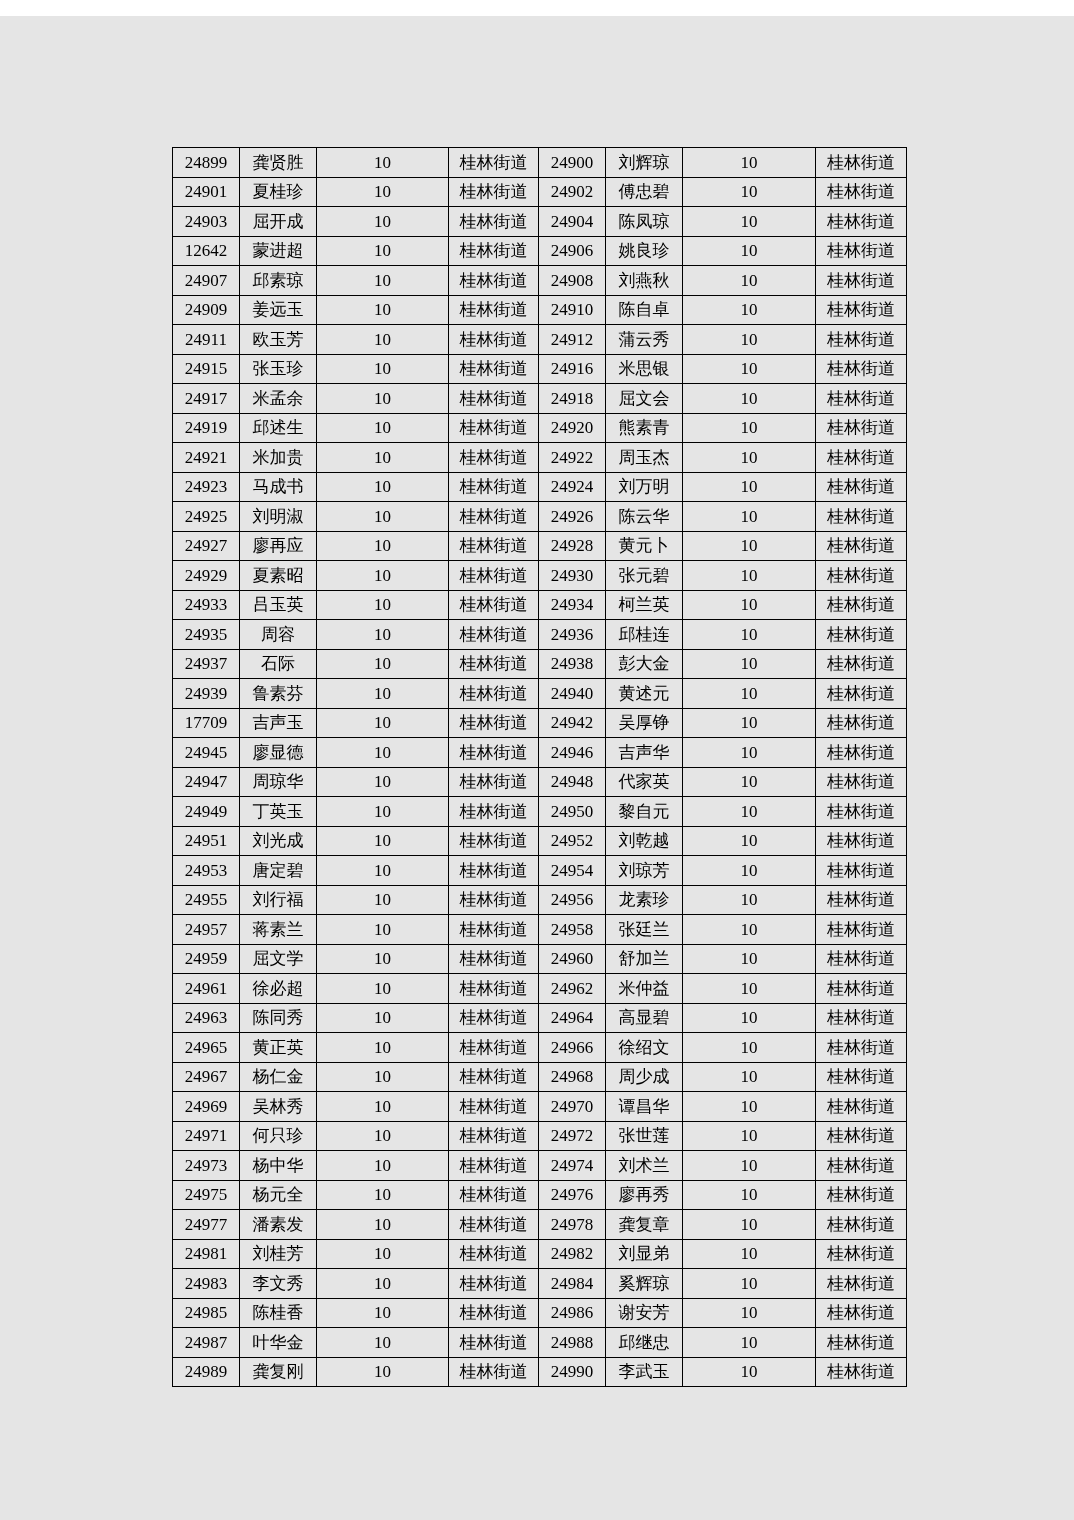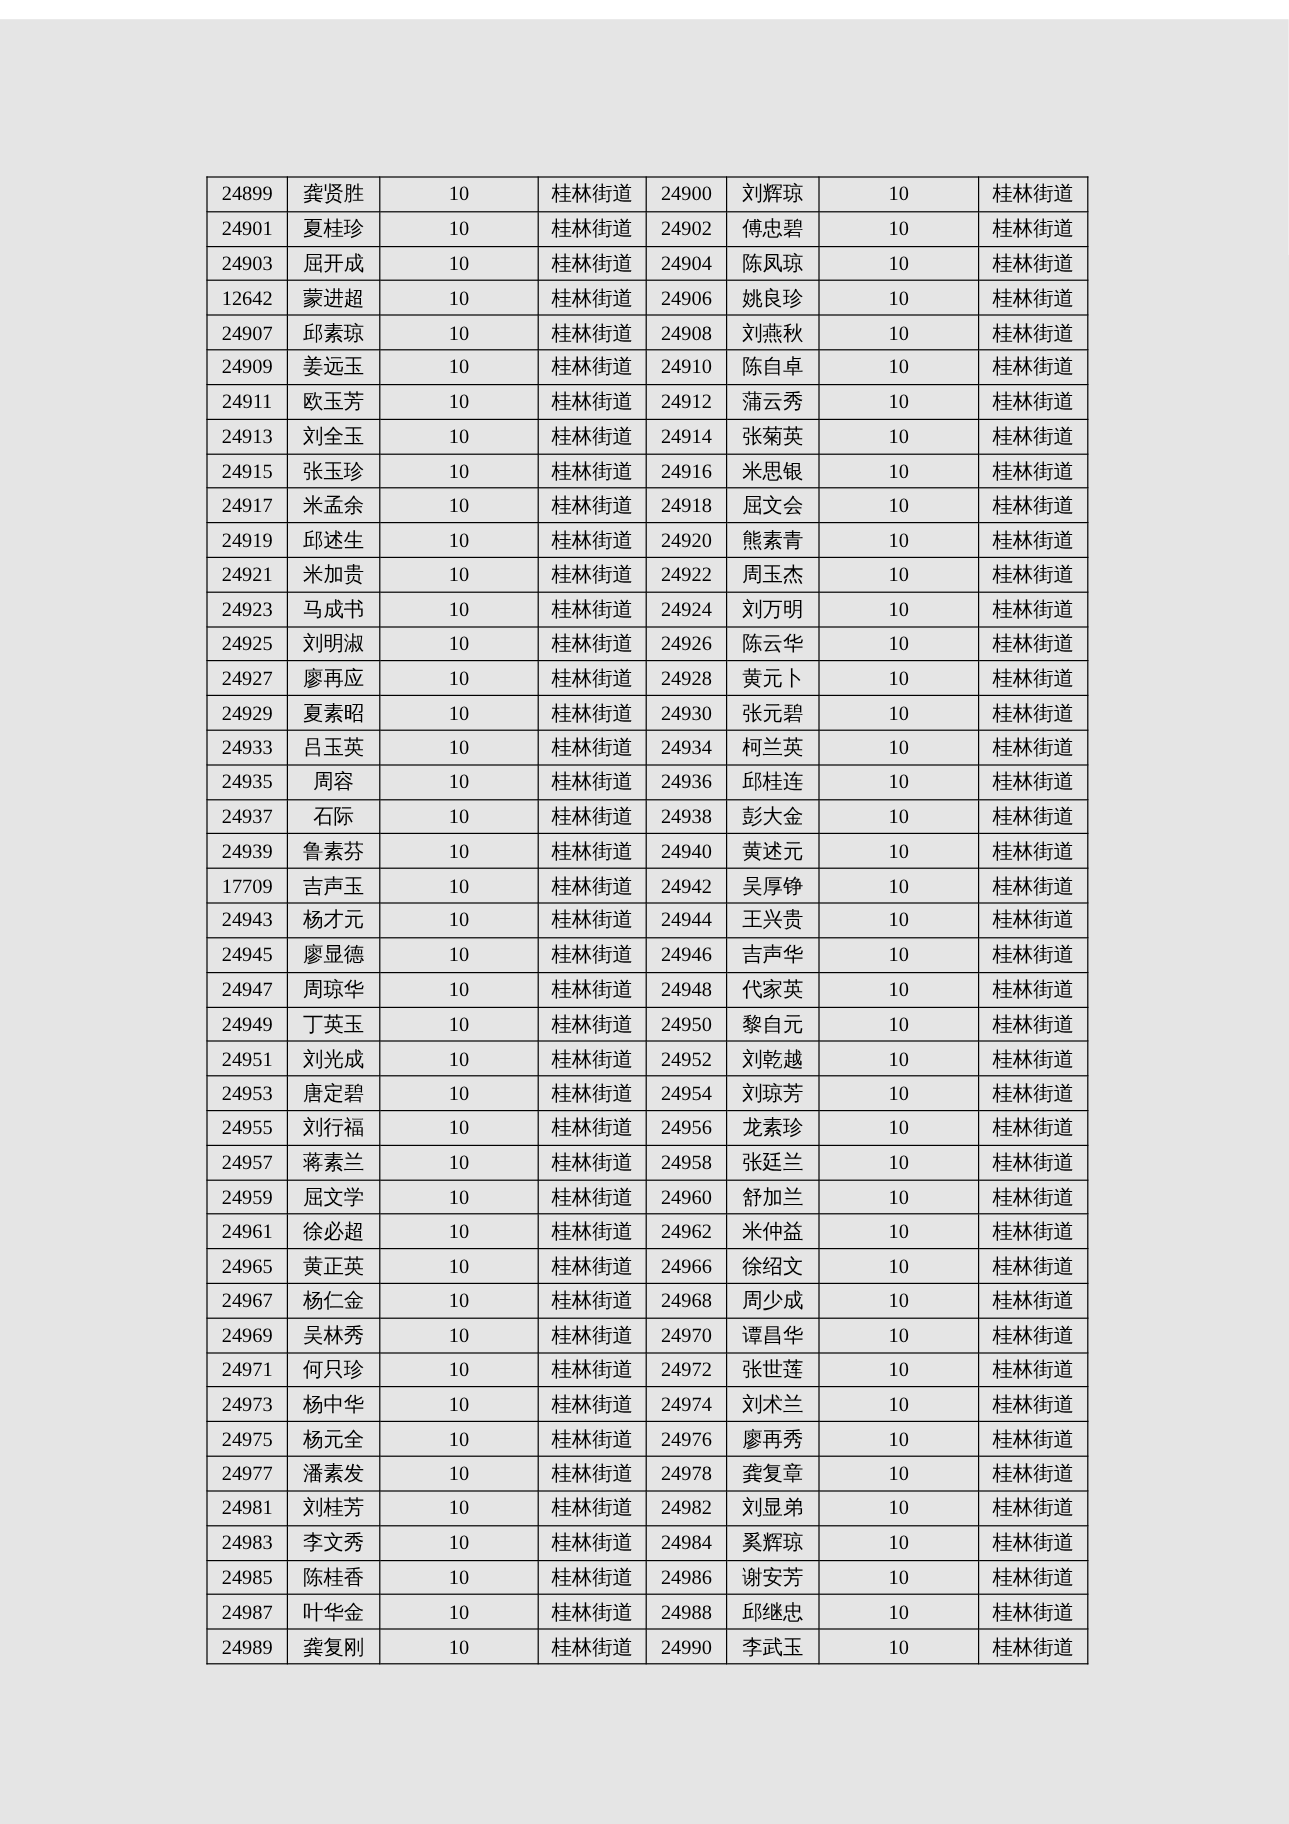--- a/index.html
+++ b/index.html
@@ -126,30 +126,20 @@
           <td>24911</td>
           <td>欧玉芳</td>
           <td>10</td>
           <td>桂林街道</td>
           <td>24912</td>
           <td>蒲云秀</td>
           <td>10</td>
           <td>桂林街道</td>
         </tr>
         <tr>
-          <td>24913</td>
-          <td>刘全玉</td>
-          <td>10</td>
-          <td>桂林街道</td>
-          <td>24914</td>
-          <td>张菊英</td>
-          <td>10</td>
-          <td>桂林街道</td>
-        </tr>
-        <tr>
           <td>24915</td>
           <td>张玉珍</td>
           <td>10</td>
           <td>桂林街道</td>
           <td>24916</td>
           <td>米思银</td>
           <td>10</td>
           <td>桂林街道</td>
         </tr>
         <tr>
@@ -266,30 +256,20 @@
           <td>17709</td>
           <td>吉声玉</td>
           <td>10</td>
           <td>桂林街道</td>
           <td>24942</td>
           <td>吴厚铮</td>
           <td>10</td>
           <td>桂林街道</td>
         </tr>
         <tr>
-          <td>24943</td>
-          <td>杨才元</td>
-          <td>10</td>
-          <td>桂林街道</td>
-          <td>24944</td>
-          <td>王兴贵</td>
-          <td>10</td>
-          <td>桂林街道</td>
-        </tr>
-        <tr>
           <td>24945</td>
           <td>廖显德</td>
           <td>10</td>
           <td>桂林街道</td>
           <td>24946</td>
           <td>吉声华</td>
           <td>10</td>
           <td>桂林街道</td>
         </tr>
         <tr>
@@ -362,20 +342,30 @@
           <td>10</td>
           <td>桂林街道</td>
         </tr>
         <tr>
           <td>24961</td>
           <td>徐必超</td>
           <td>10</td>
           <td>桂林街道</td>
           <td>24962</td>
           <td>米仲益</td>
+          <td>10</td>
+          <td>桂林街道</td>
+        </tr>
+        <tr>
+          <td>24963</td>
+          <td>陈同秀</td>
+          <td>10</td>
+          <td>桂林街道</td>
+          <td>24964</td>
+          <td>高显碧</td>
           <td>10</td>
           <td>桂林街道</td>
         </tr>
         <tr>
           <td>24965</td>
           <td>黄正英</td>
           <td>10</td>
           <td>桂林街道</td>
           <td>24966</td>
           <td>徐绍文</td>

